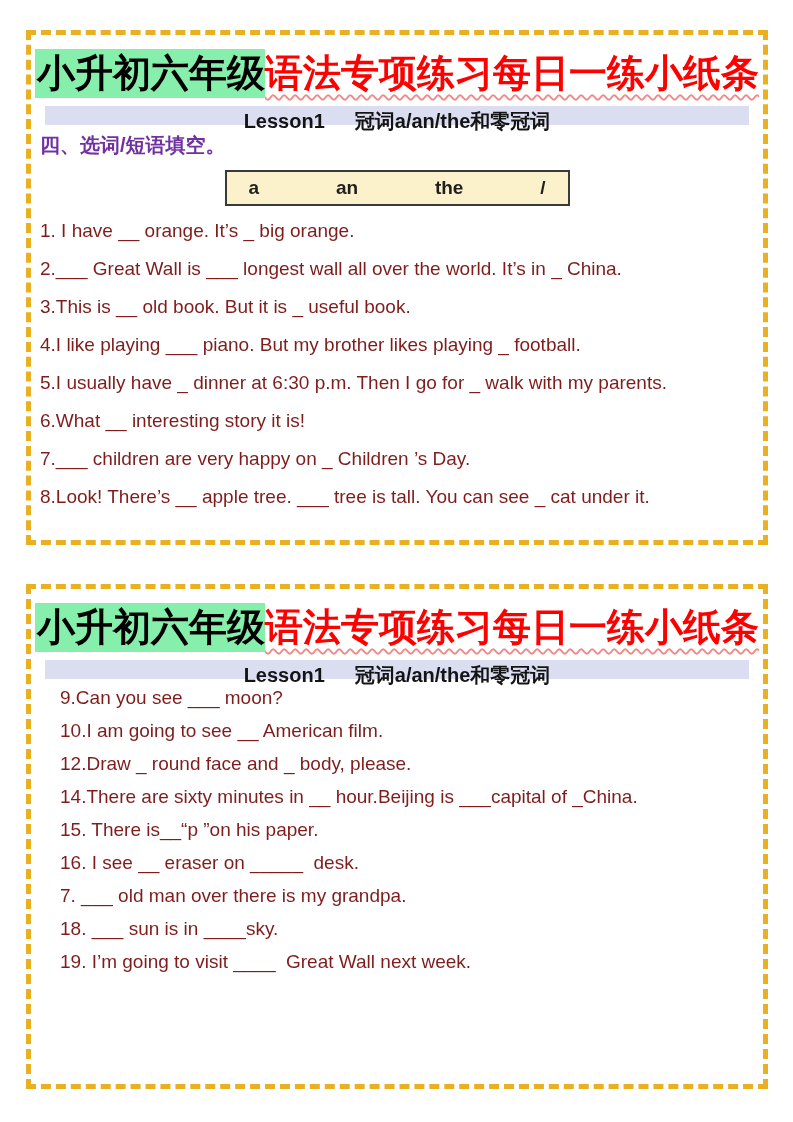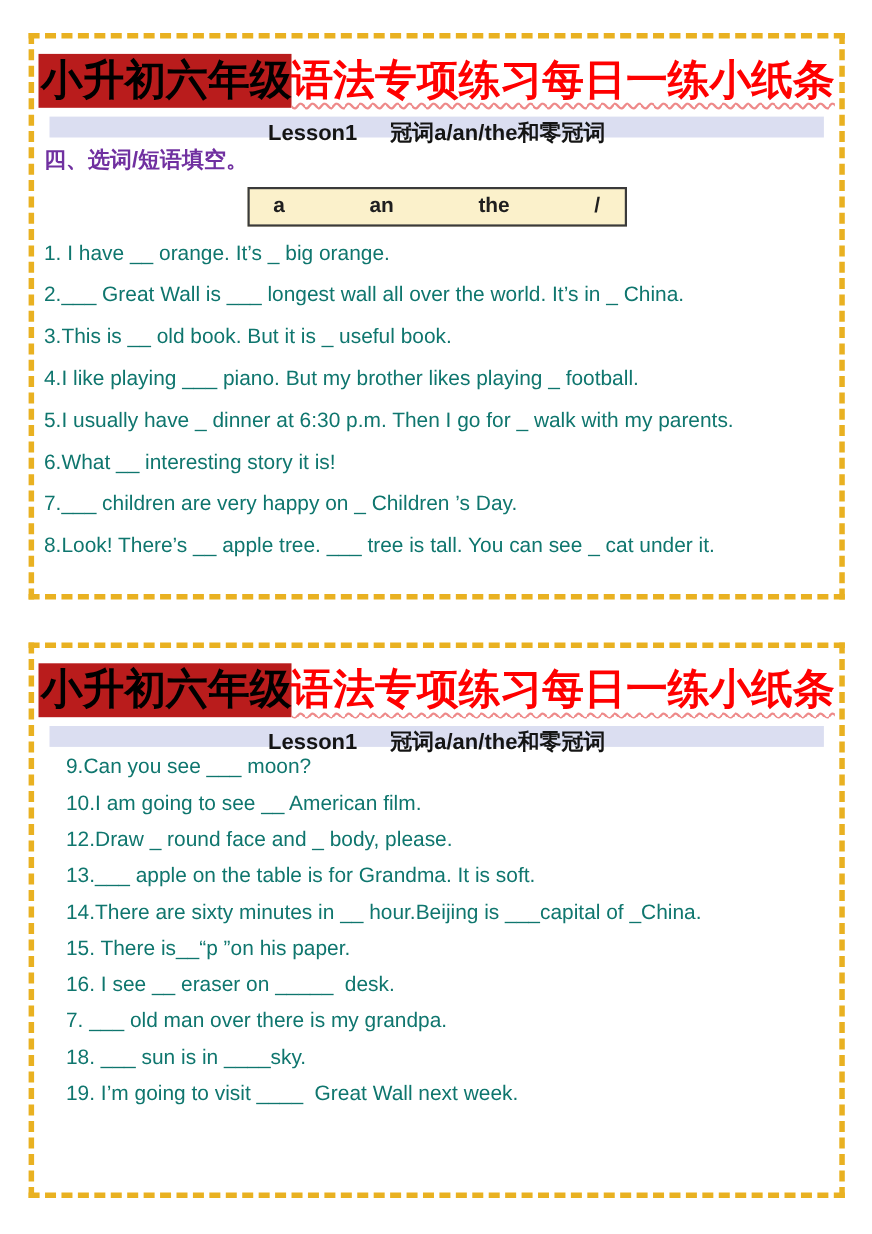--- a/index.html
+++ b/index.html
@@ -22,21 +22,21 @@
   #card2 { top:584px; height:505px; }
 
   .title {
     text-align:center;
     margin-top:15px;
     font-size:38px;
     font-weight:bold;
     line-height:1.26;
     white-space:nowrap;
   }
-  .title .hl  { background:#b91c1c; color:#000000; padding:3px 0 4px 2px; }
+  .title .hl  { background:#86efac; color:#000000; padding:3px 0 4px 2px; }
   .title .red {
     color:#FF0000;
     text-decoration:underline;
     text-decoration-style:wavy;
     text-decoration-color:#EE8A8A;
     text-decoration-thickness:1.5px;
     text-underline-offset:8px;
   }
 
   .lesson {
@@ -63,21 +63,21 @@
     border:2px solid #3A3A3A;
     background:#FBF1CB;
     display:flex;
     align-items:center;
     justify-content:space-between;
     padding:0 22px;
     font-size:19px; font-weight:bold;
     color:#1f1f1f;
   }
 
-  .items { padding-left:9px; color:#0f766e; }
+  .items { padding-left:9px; color:#7f1d1d; }
   #card1 .items { margin-top:6px; }
   #card2 .items { margin-top:2px; }
   .items p { margin:0; font-size:19px; white-space:pre; }
   #card1 .items p { height:38px; line-height:38px; }
   #card2 .items p { height:33px; line-height:33px;margin-left:20px; }
 </style>
 </head>
 <body>
 
 <div class="card" id="card1">
@@ -110,21 +110,20 @@
   <div class="title">
     <span class="hl">小升初六年级</span><span class="red">语法专项练习每日一练小纸条</span>
   </div>
   <div class="lesson">
     <span>Lesson1</span><span class="topic">冠词a/an/the和零冠词</span>
   </div>
   <div class="items">
     <p>9.Can you see ___ moon?</p>
     <p>10.I am going to see __ American film.</p>
     <p>12.Draw _ round face and _ body, please.</p>
-    <p>13.___ apple on the table is for Grandma. It is soft.</p>
     <p>14.There are sixty minutes in __ hour.Beijing is ___capital of _China.</p>
     <p>15. There is__“p ”on his paper.</p>
     <p>16. I see __ eraser on _____  desk.</p>
     <p>7. ___ old man over there is my grandpa.</p>
     <p>18. ___ sun is in ____sky.</p>
     <p>19. I’m going to visit ____  Great Wall next week.</p>
   </div>
 </div>
 
 </body></html>

